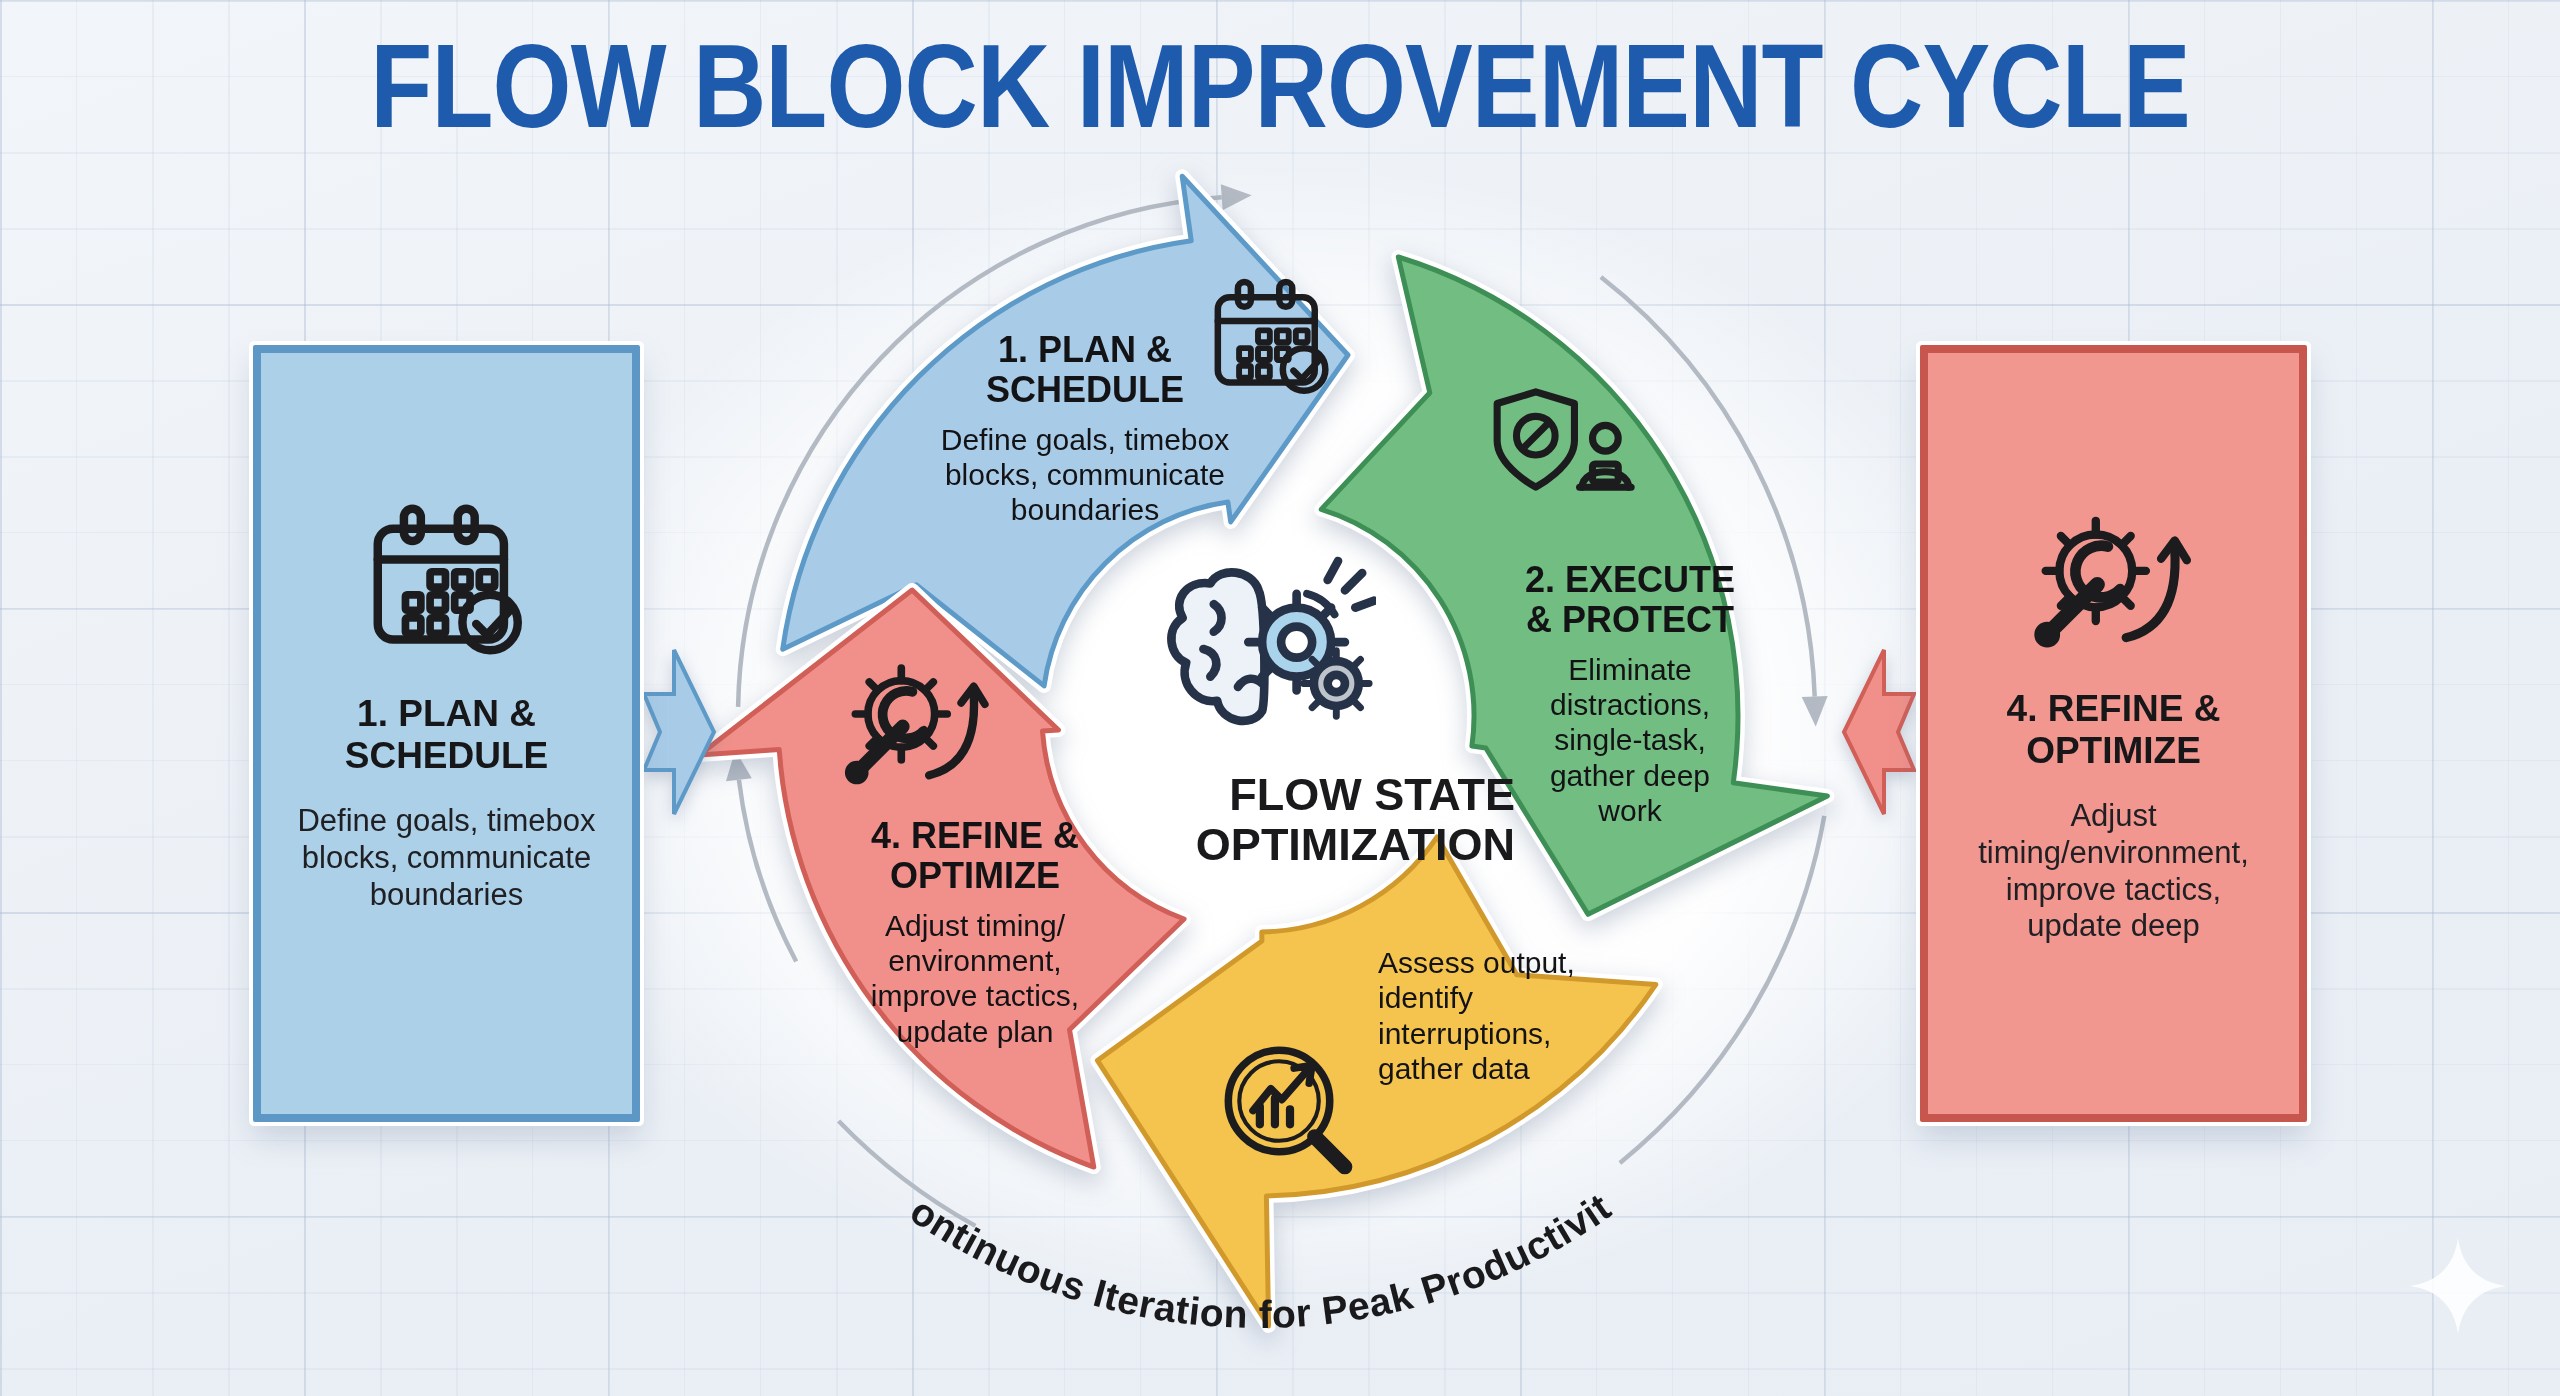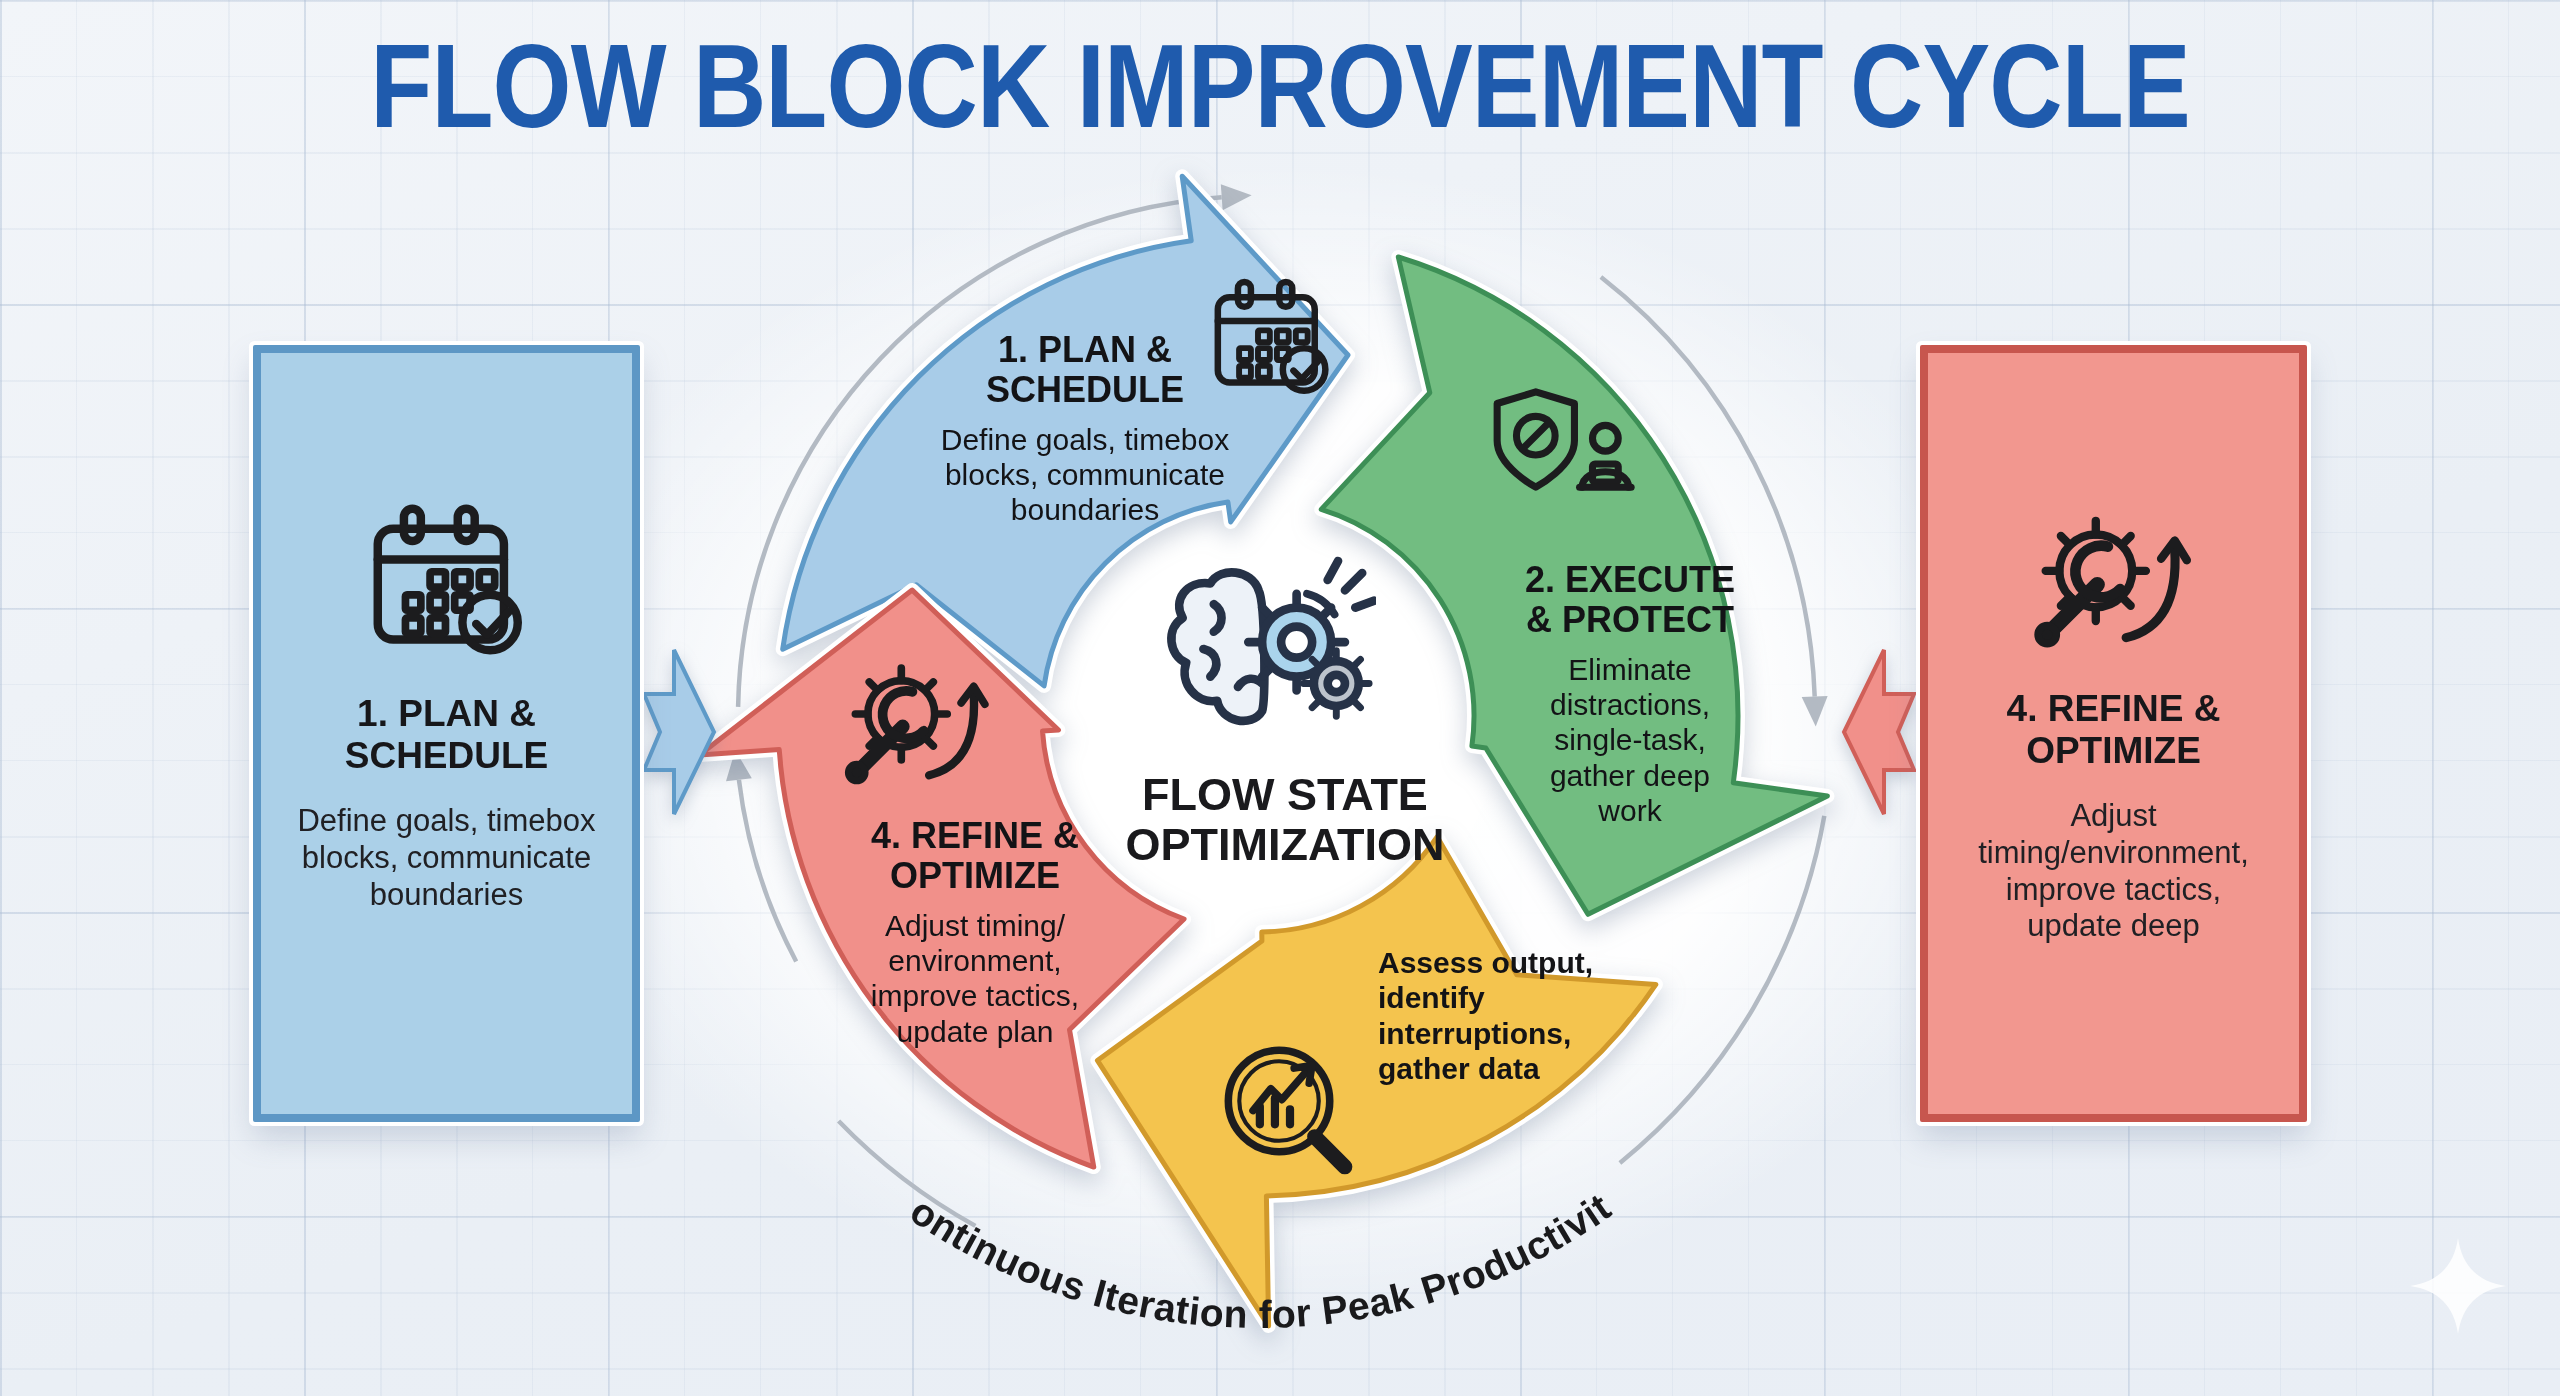--- a/index.html
+++ b/index.html
@@ -29,22 +29,22 @@
   .panel.left{left:253px;}
   .panel.right{left:1920px;}
   .p-head{margin-top:32px;font-size:37px;font-weight:700;line-height:1.14;white-space:pre-line;color:#17171a;}
   .p-body{margin-top:26px;font-size:31px;line-height:1.18;white-space:pre-line;color:#202024;}
   .ring-svg{position:absolute;left:0;top:0;}
   .segs{filter:drop-shadow(0 9px 12px rgba(90,110,140,.30));}
   .arrow-side{filter:drop-shadow(0 6px 8px rgba(90,110,140,.30));}
   .seg-label{position:absolute;text-align:center;color:#131316;}
   .sl-head{font-size:36px;font-weight:700;line-height:1.12;white-space:pre-line;}
   .sl-body{font-size:30px;line-height:1.18;white-space:pre-line;margin-top:11px;}
-  .sl-body.left{text-align:left;font-weight:bold;}
-  .center-label{position:absolute;left:1055px;top:770px;width:460px;text-align:center;
+  .sl-body.left{text-align:left;}
+  .center-label{position:absolute;left:1055px;top:770px;width:460px;text-align:right;
     font-size:45px;font-weight:700;line-height:1.12;white-space:pre-line;color:#1a1a1d;}
   .icon{position:absolute;}
   .caption-text{font-size:39px;font-weight:600;fill:#1a1a1c;letter-spacing:.5px;}
   .hidden-defs{position:absolute;width:0;height:0;overflow:hidden;}
 </style>
 </head>
 <body>
 
 <svg class="hidden-defs" aria-hidden="true">
   <defs>

